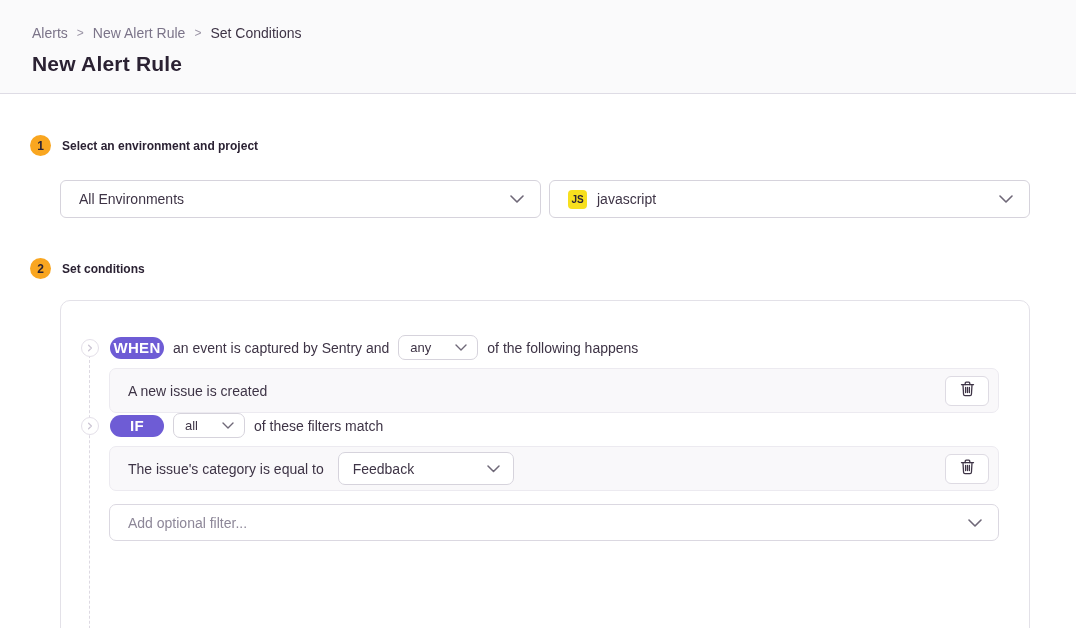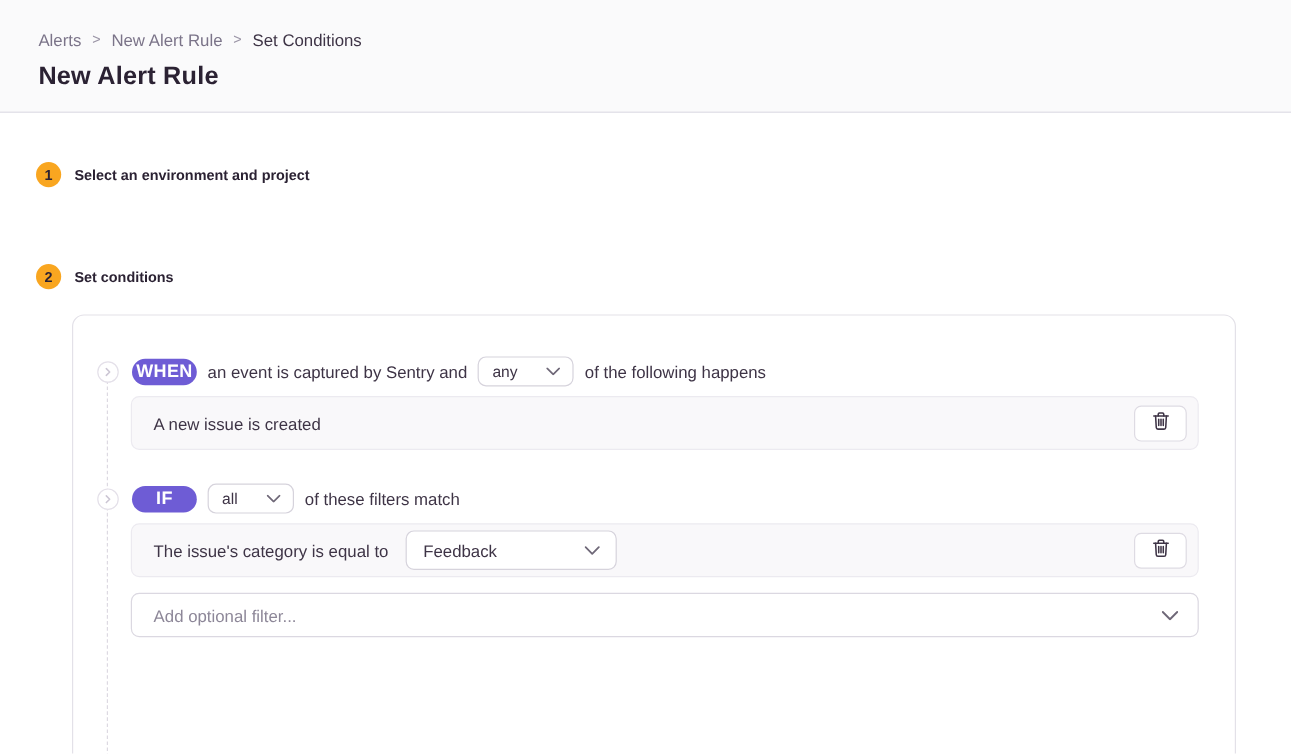--- a/index.html
+++ b/index.html
@@ -61,21 +61,21 @@
     border-radius:10px;
     height:400px;
     overflow:hidden;
   }
   .connector {
     position:absolute; left:28px; top:44px; bottom:-10px;
     border-left:1px dashed #DDD9E2;
   }
   .step-line { position:relative; display:flex; align-items:center; padding:0 30px 0 20px; }
   .step-line.when { padding-top:34px; }
-  .step-line.if { margin-top:28px; }
+  .step-line.if { }
   .node-icon {
     width:18px; height:18px; border-radius:50%;
     border:1px solid #E4E0E9; background:#fff;
     display:flex; align-items:center; justify-content:center;
     color:#CCC6D4; margin-right:11px; flex:none; position:relative; z-index:1;
   }
   .cond-text { display:flex; align-items:center; gap:9px; font-size:14px; color:#3E3446; }
   .kw-badge {
     background:#6E5CD5; color:#fff; font-weight:700; font-size:15px;
     width:54px; height:22px; border-radius:12px;
@@ -134,20 +134,37 @@
 </header>
 
 <main class="main">
 
   <div class="section-header first">
     <span class="step-badge">1</span>
     <h2 class="section-title">Select an environment and project</h2>
   </div>
 
   <div class="selects-row">
+    <div class="select">
+      <span>All Environments</span>
+      <span class="chev">
+        <svg width="14" height="8" viewBox="0 0 14 8">
+            <path d="M1 1l6 6 6-6" fill="none" stroke="currentColor" stroke-width="1.6" stroke-linecap="round" stroke-linejoin="round"></path>
+          </svg>
+      </span>
+    </div>
+    <div class="select">
+      <span class="platform-icon">JS</span>
+      <span>javascript</span>
+      <span class="chev">
+        <svg width="14" height="8" viewBox="0 0 14 8">
+            <path d="M1 1l6 6 6-6" fill="none" stroke="currentColor" stroke-width="1.6" stroke-linecap="round" stroke-linejoin="round"></path>
+          </svg>
+      </span>
+    </div>
   </div>
 
   <div class="section-header second">
     <span class="step-badge">2</span>
     <h2 class="section-title">Set conditions</h2>
   </div>
 
   <div class="panel">
     <div class="connector"></div>
 

